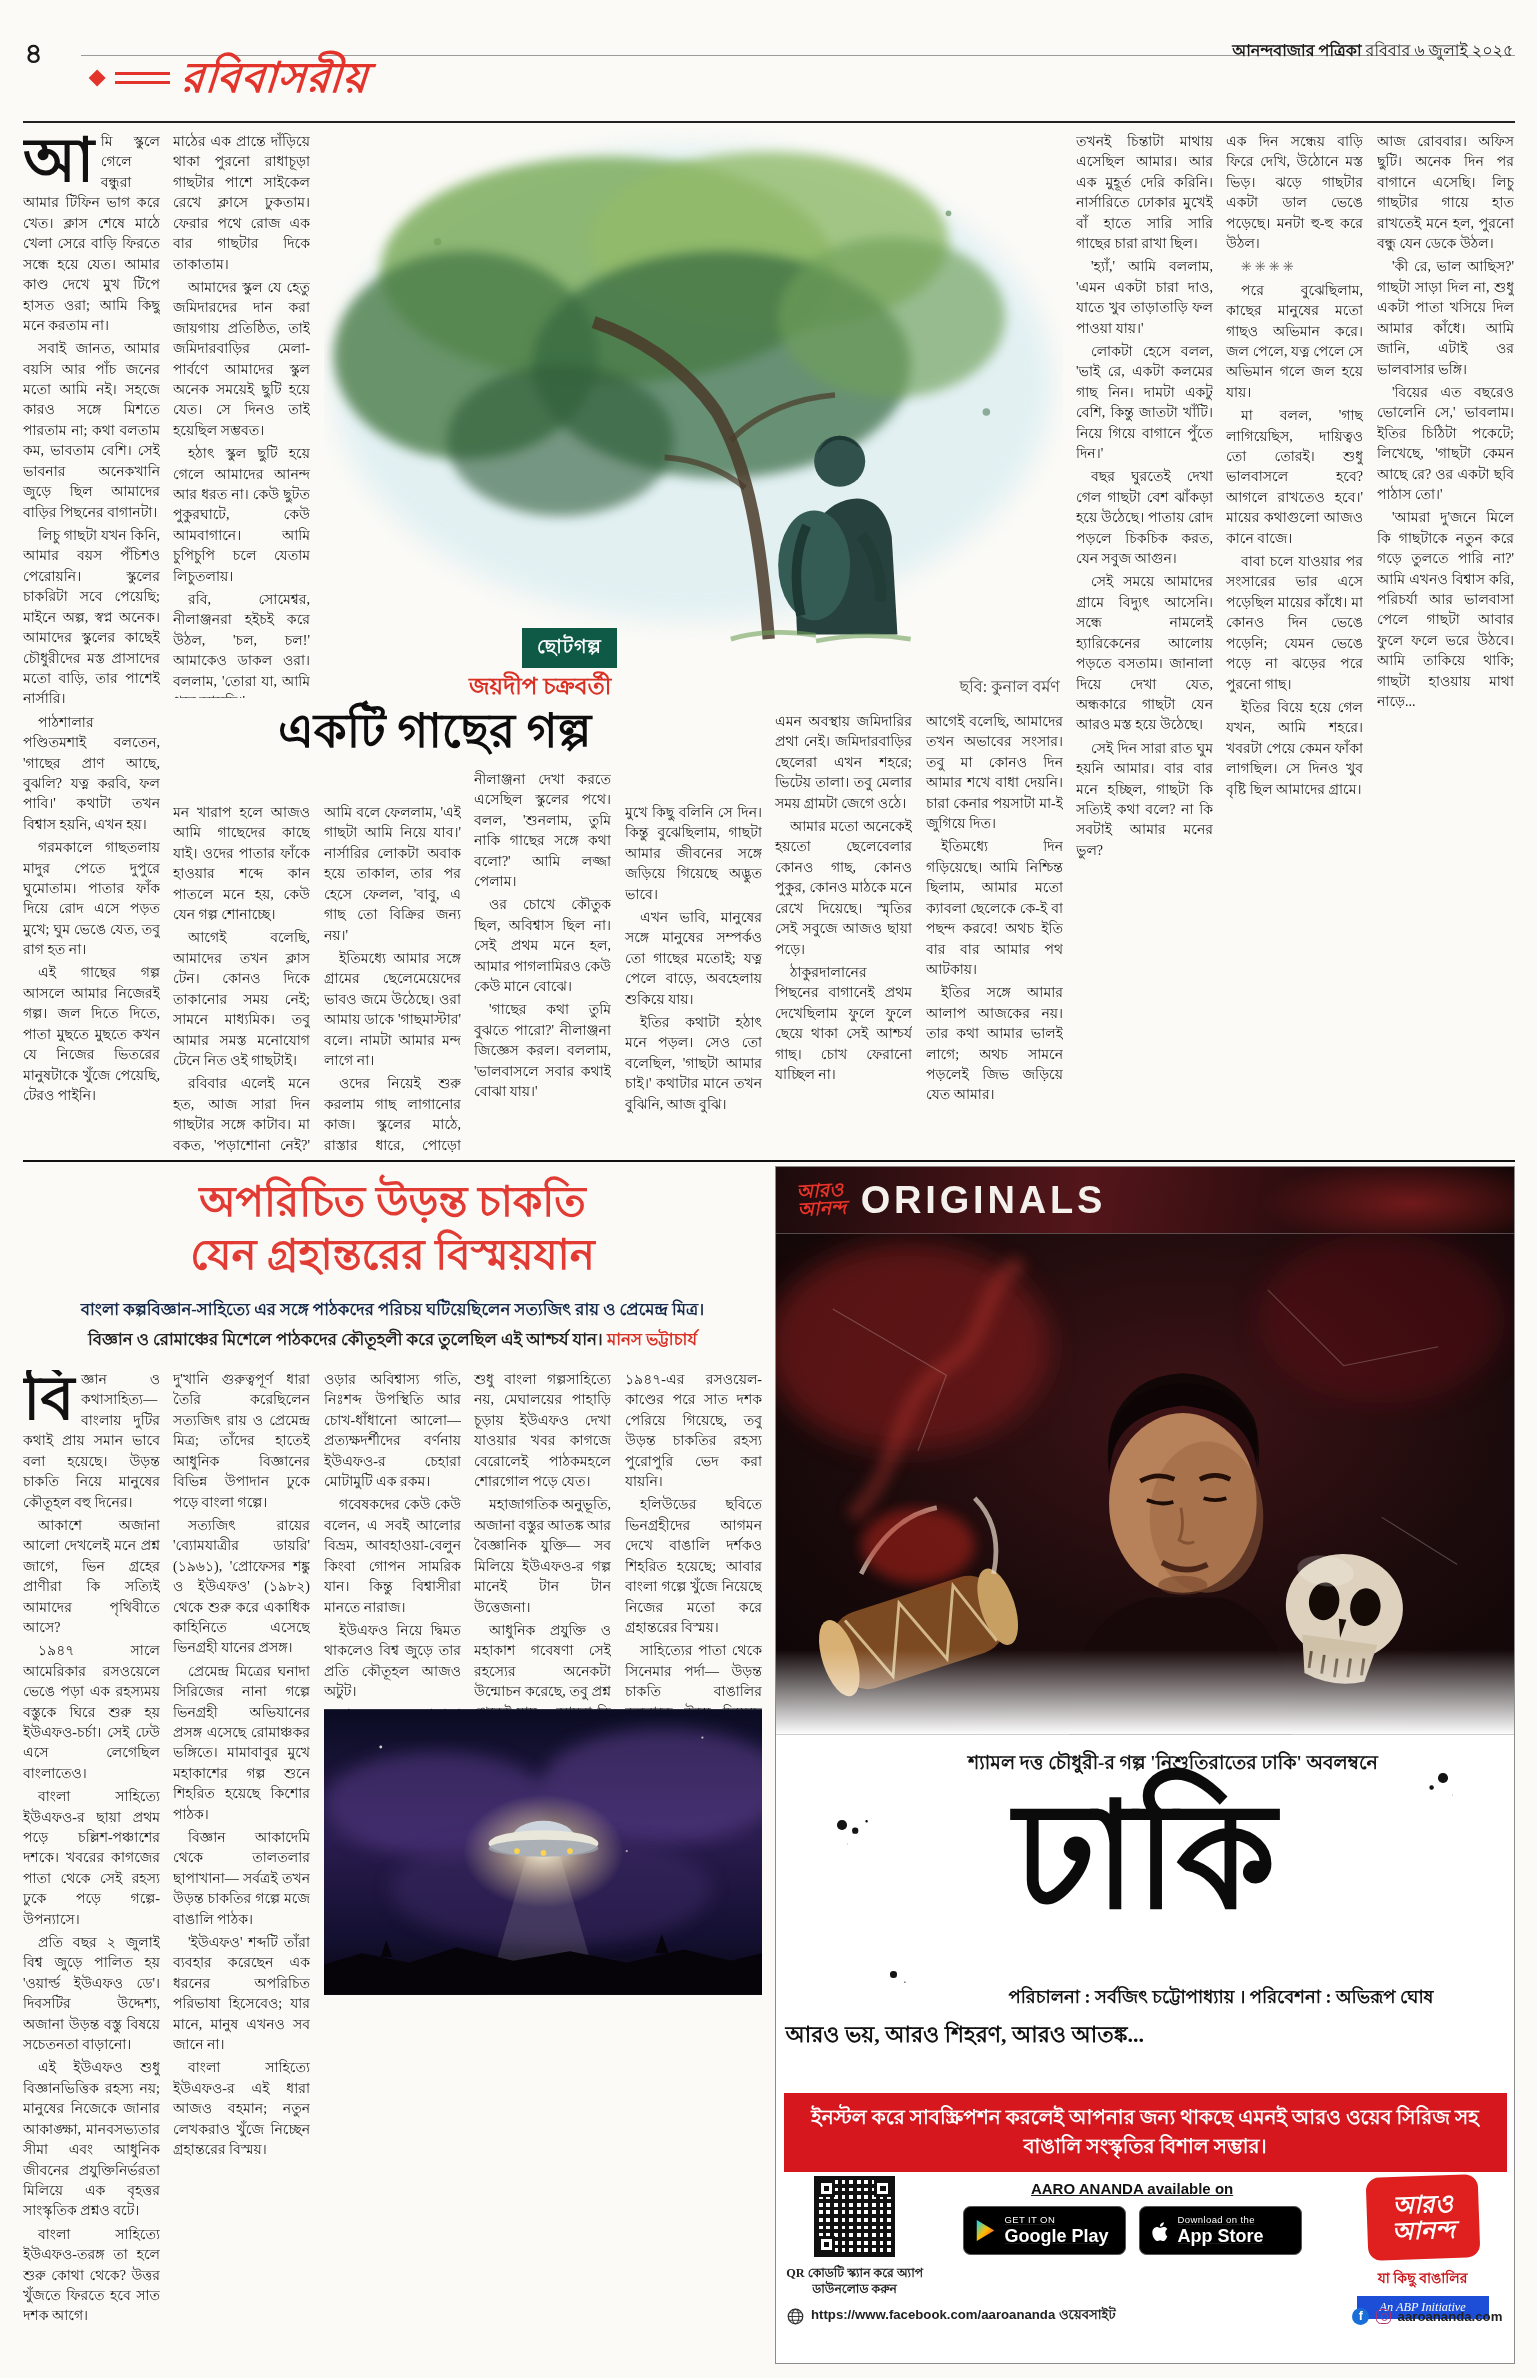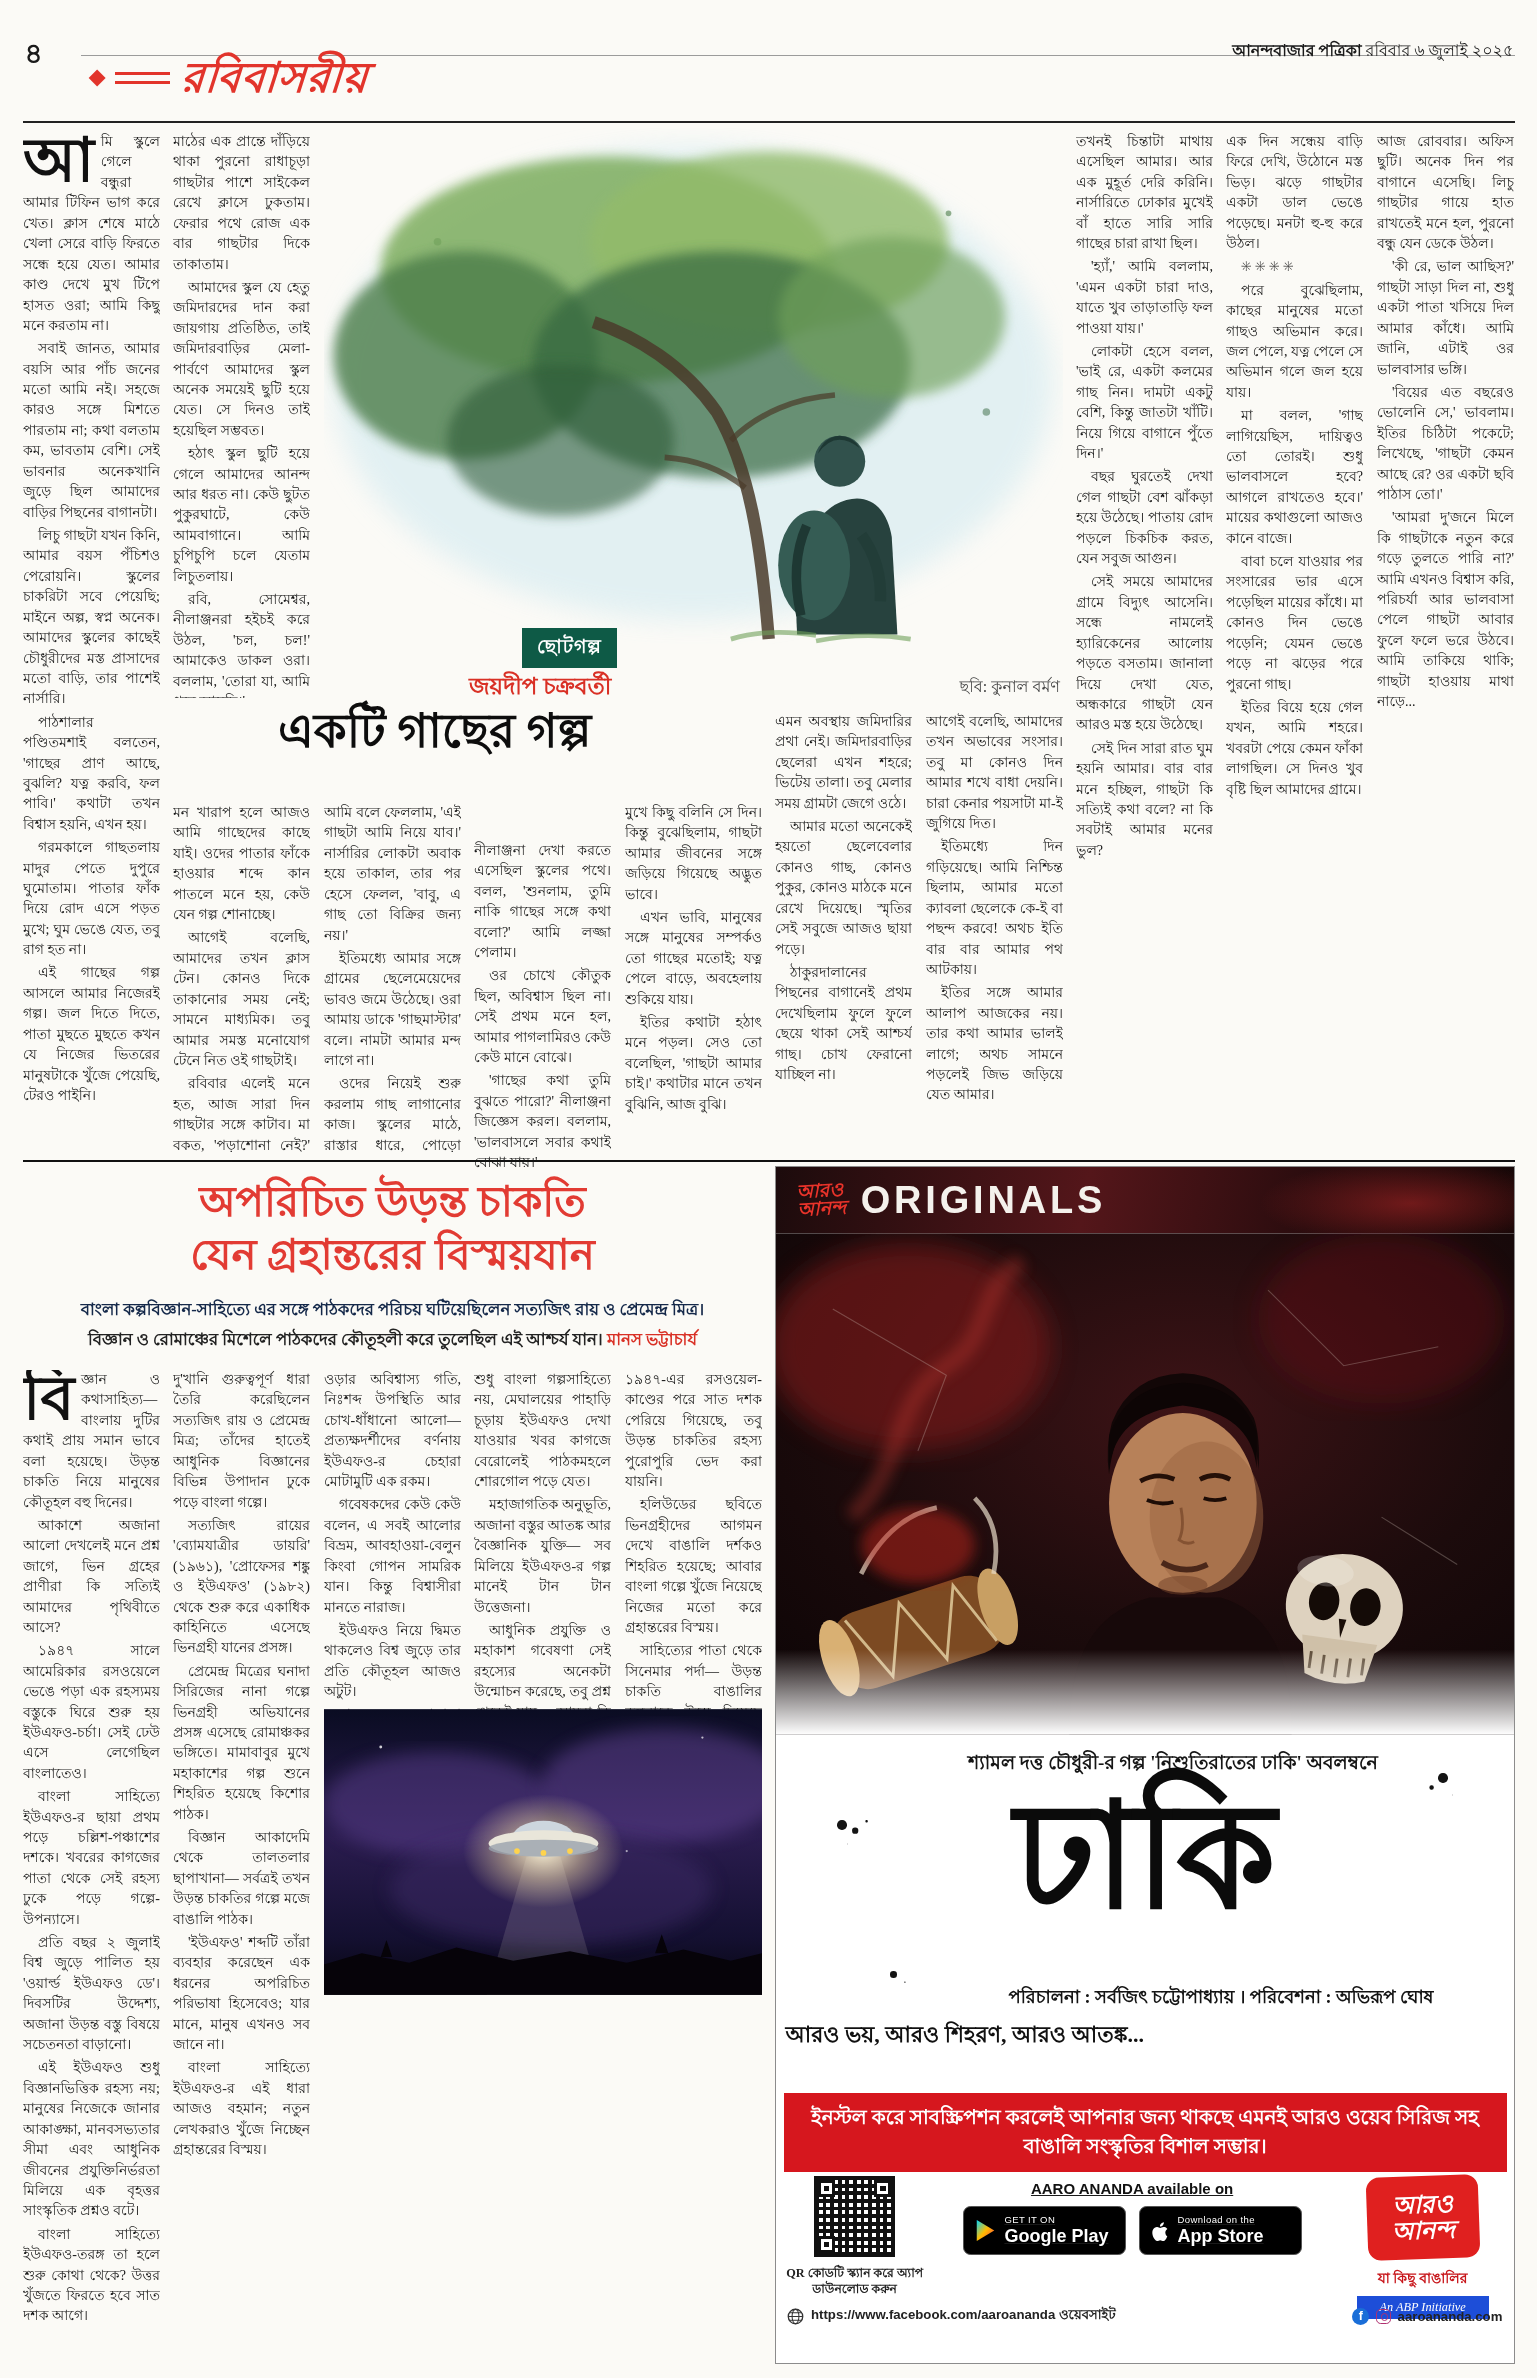--- a/index.html
+++ b/index.html
@@ -24,21 +24,21 @@
   .col{position:absolute;overflow:hidden;font-size:14px;line-height:1.46;text-align:justify;color:#191919;}
   .col p{margin:0 0 2.8px 0;text-indent:15px;}
   .col > p:first-child{text-indent:0;}
   .dropcap{float:left;font-size:61px;line-height:.82;font-weight:bold;padding:3.8px 6.6px 0 0;color:#111;}
 
   
   #sc1{left:23px;top:132px;width:137px;height:1020px;}
   #sc2{left:173px;top:132px;width:137px;height:566px;}
   #sc2b{left:173px;top:803px;width:137px;height:350px;}
   #sc3b{left:324px;top:803px;width:137px;height:350px;}
-  #sc4b{left:474px;top:841px;width:137px;height:350px;}
+  #sc4b{left:474px;top:770px;width:137px;height:350px;}
   #sc5b{left:625px;top:803px;width:137px;height:350px;}
   #sc6{left:775px;top:712px;width:137px;height:441px;}
   #sc7{left:926px;top:712px;width:137px;height:441px;}
   #sc8{left:1076px;top:132px;width:137px;height:1020px;}
   #sc9{left:1226px;top:132px;width:137px;height:1020px;}
   #sc10{left:1377px;top:132px;width:137px;height:1020px;}
 
   .s-illus{left:324px;top:128px;width:739px;height:516px;}
   .s-label{left:522px;top:628px;background:#0e5a46;color:#fff;font-size:19px;font-weight:bold;
            padding:3.8px 15px;letter-spacing:0.9px;}

